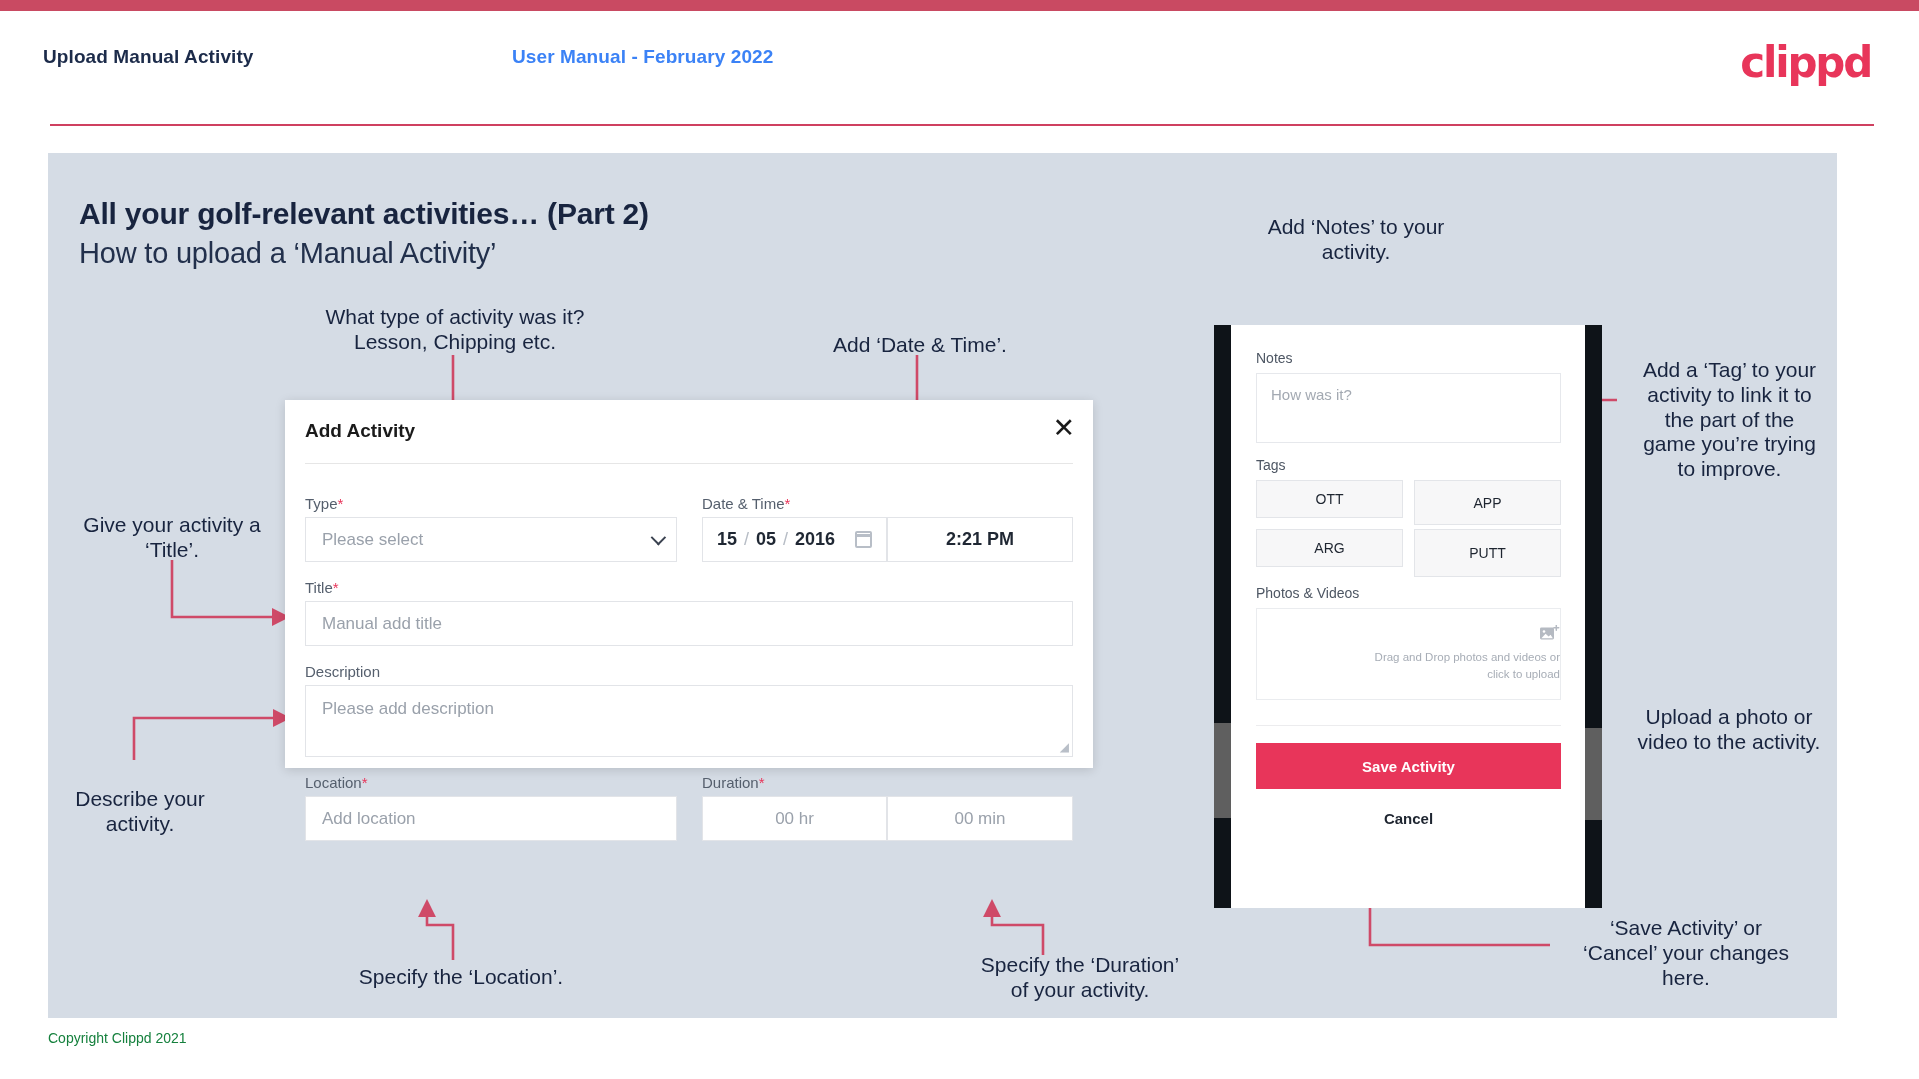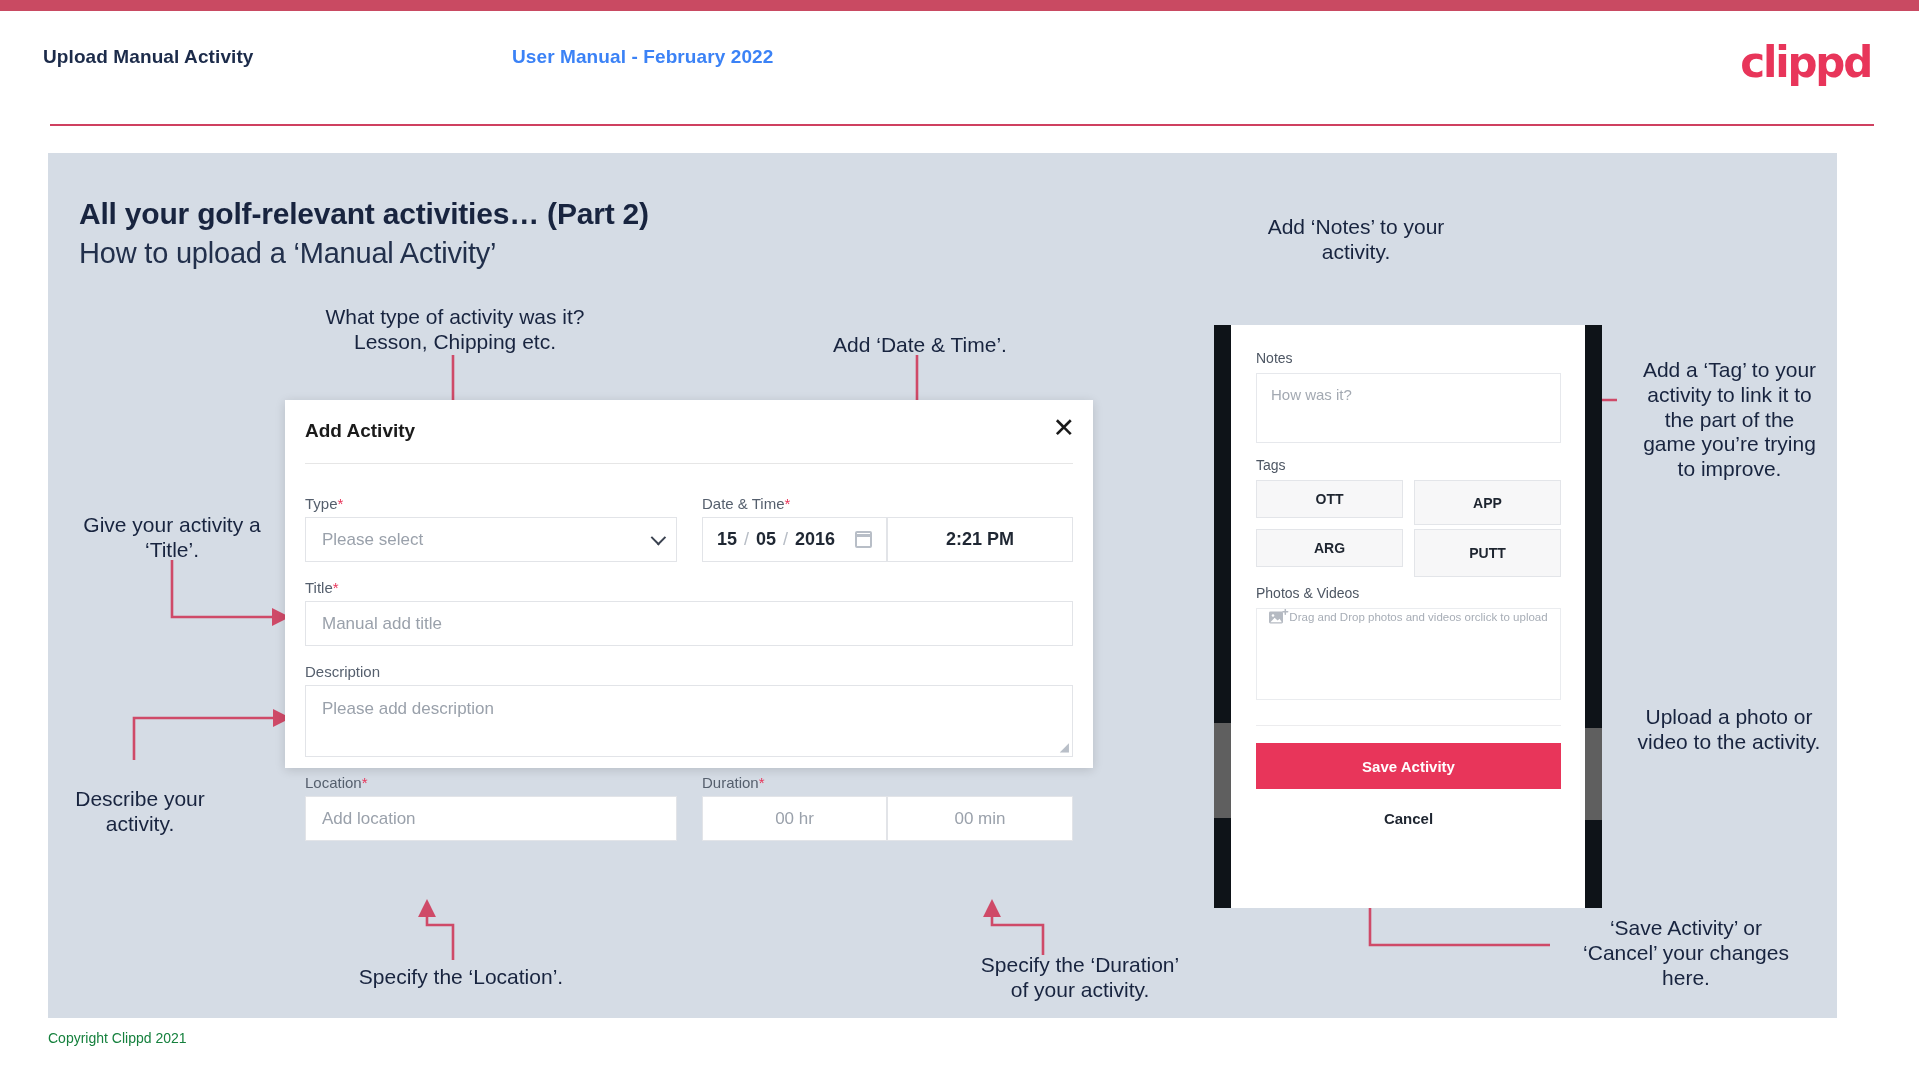--- a/index.html
+++ b/index.html
@@ -166,28 +166,28 @@
     position: absolute; border: 1px solid #e6e8ec; background: #fff;
   }
   .p-ph {
     position: absolute; left: 14px; top: 12px;
     font-size: 15px; color: #a3a9b2;
   }
   .tag {
     position: absolute;
     border: 1px solid #e3e5e9; background: #f7f7f8;
     display: flex; align-items: center; justify-content: center;
-    font-size: 14px; font-weight: 700; color: #1e2530;
+    font-size: 14px; font-weight: 400; color: #1e2530;
     cursor: pointer;
   }
   .dropzone {
     position: absolute; left: 25px; top: 628px;
     width: 305px; height: 92px;
     border: 1px solid #eaecef; background: #fff;
-    display: flex; flex-direction: row; align-items: flex-start; justify-content: center;
+    display: flex; flex-direction: column; align-items: flex-end; justify-content: center;
   }
   .dz-icon { width: 20px; height: 17px; position: relative; margin-bottom: 7px; }
   .dz-text {
     font-size: 11.5px; color: #a7adb6; text-align: center; line-height: 1.45;
   }
   .p-rule {
     position: absolute; left: 25px; top: 745px; width: 305px; height: 1px;
     background: #ececee;
   }
   .save-btn {

